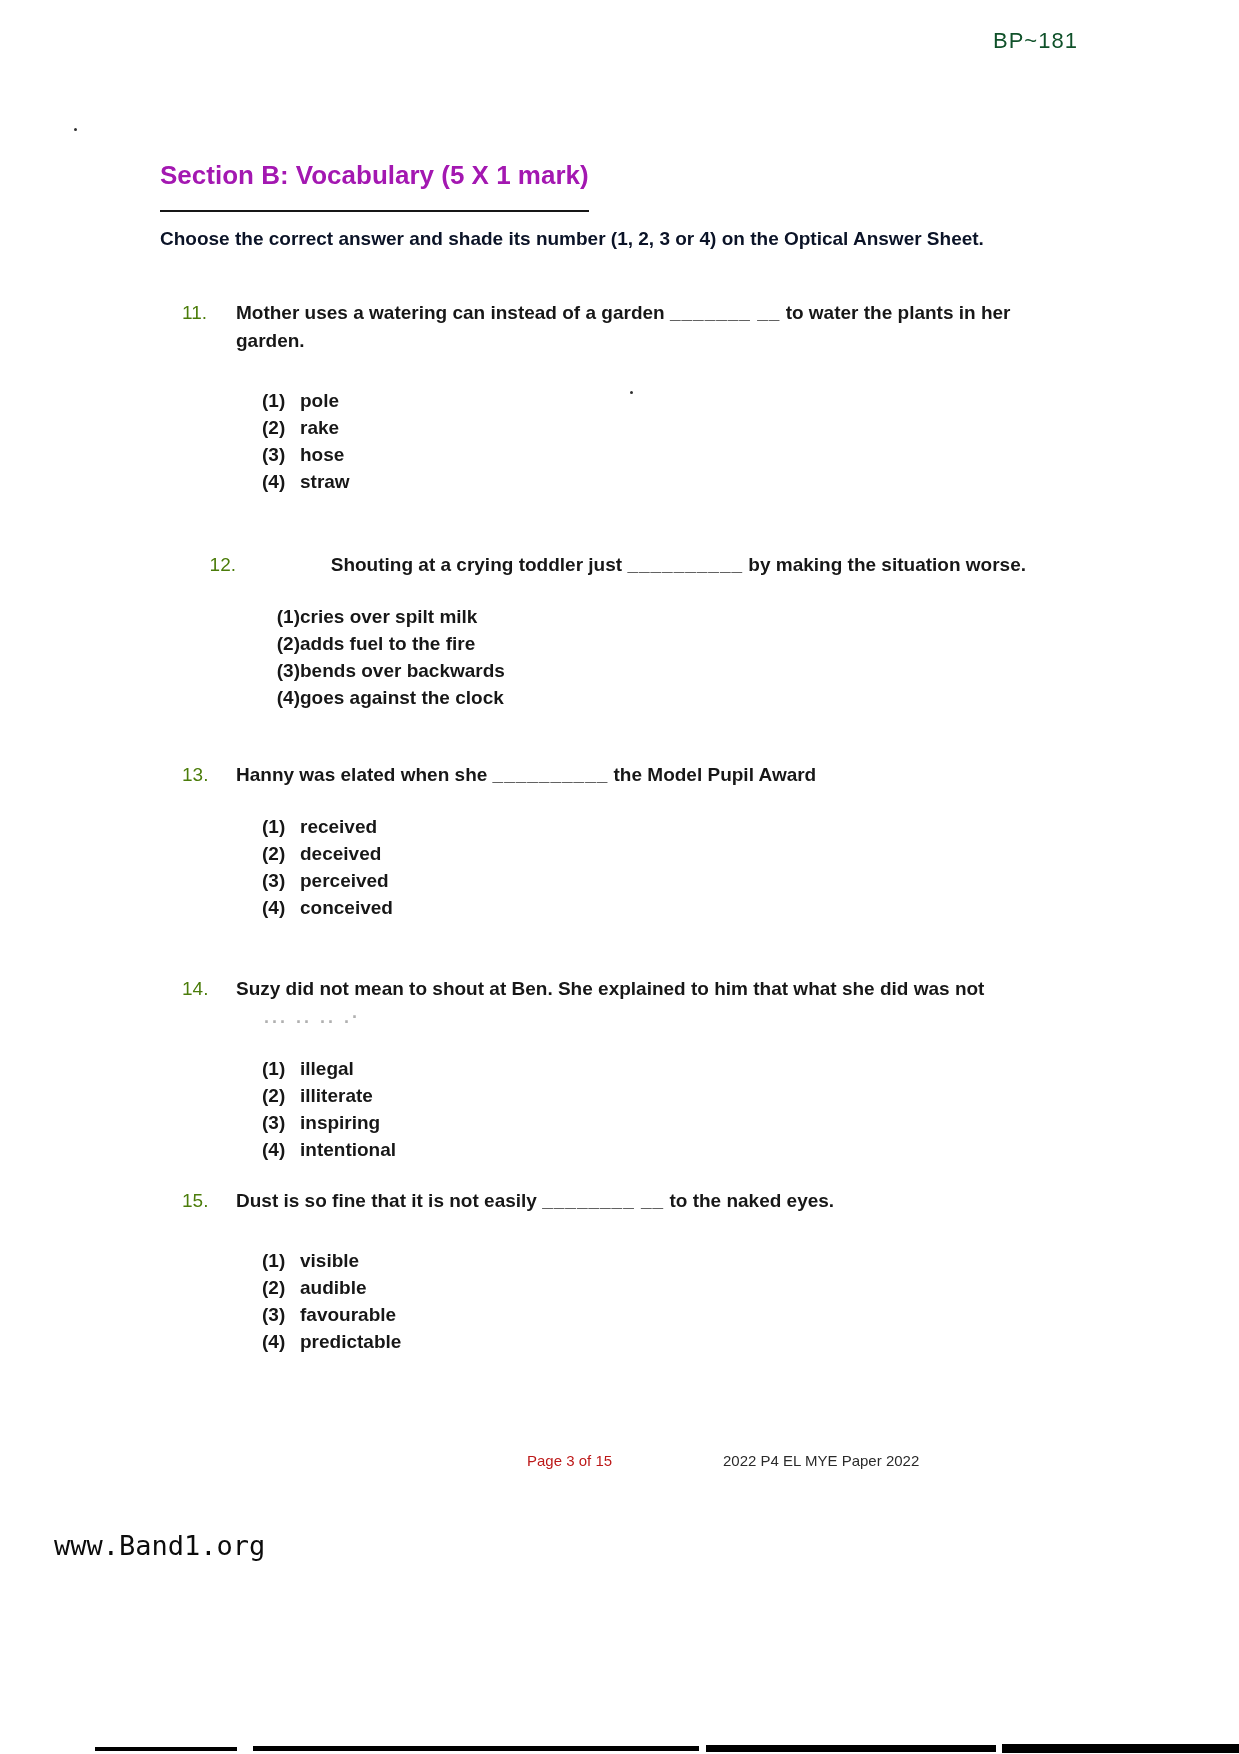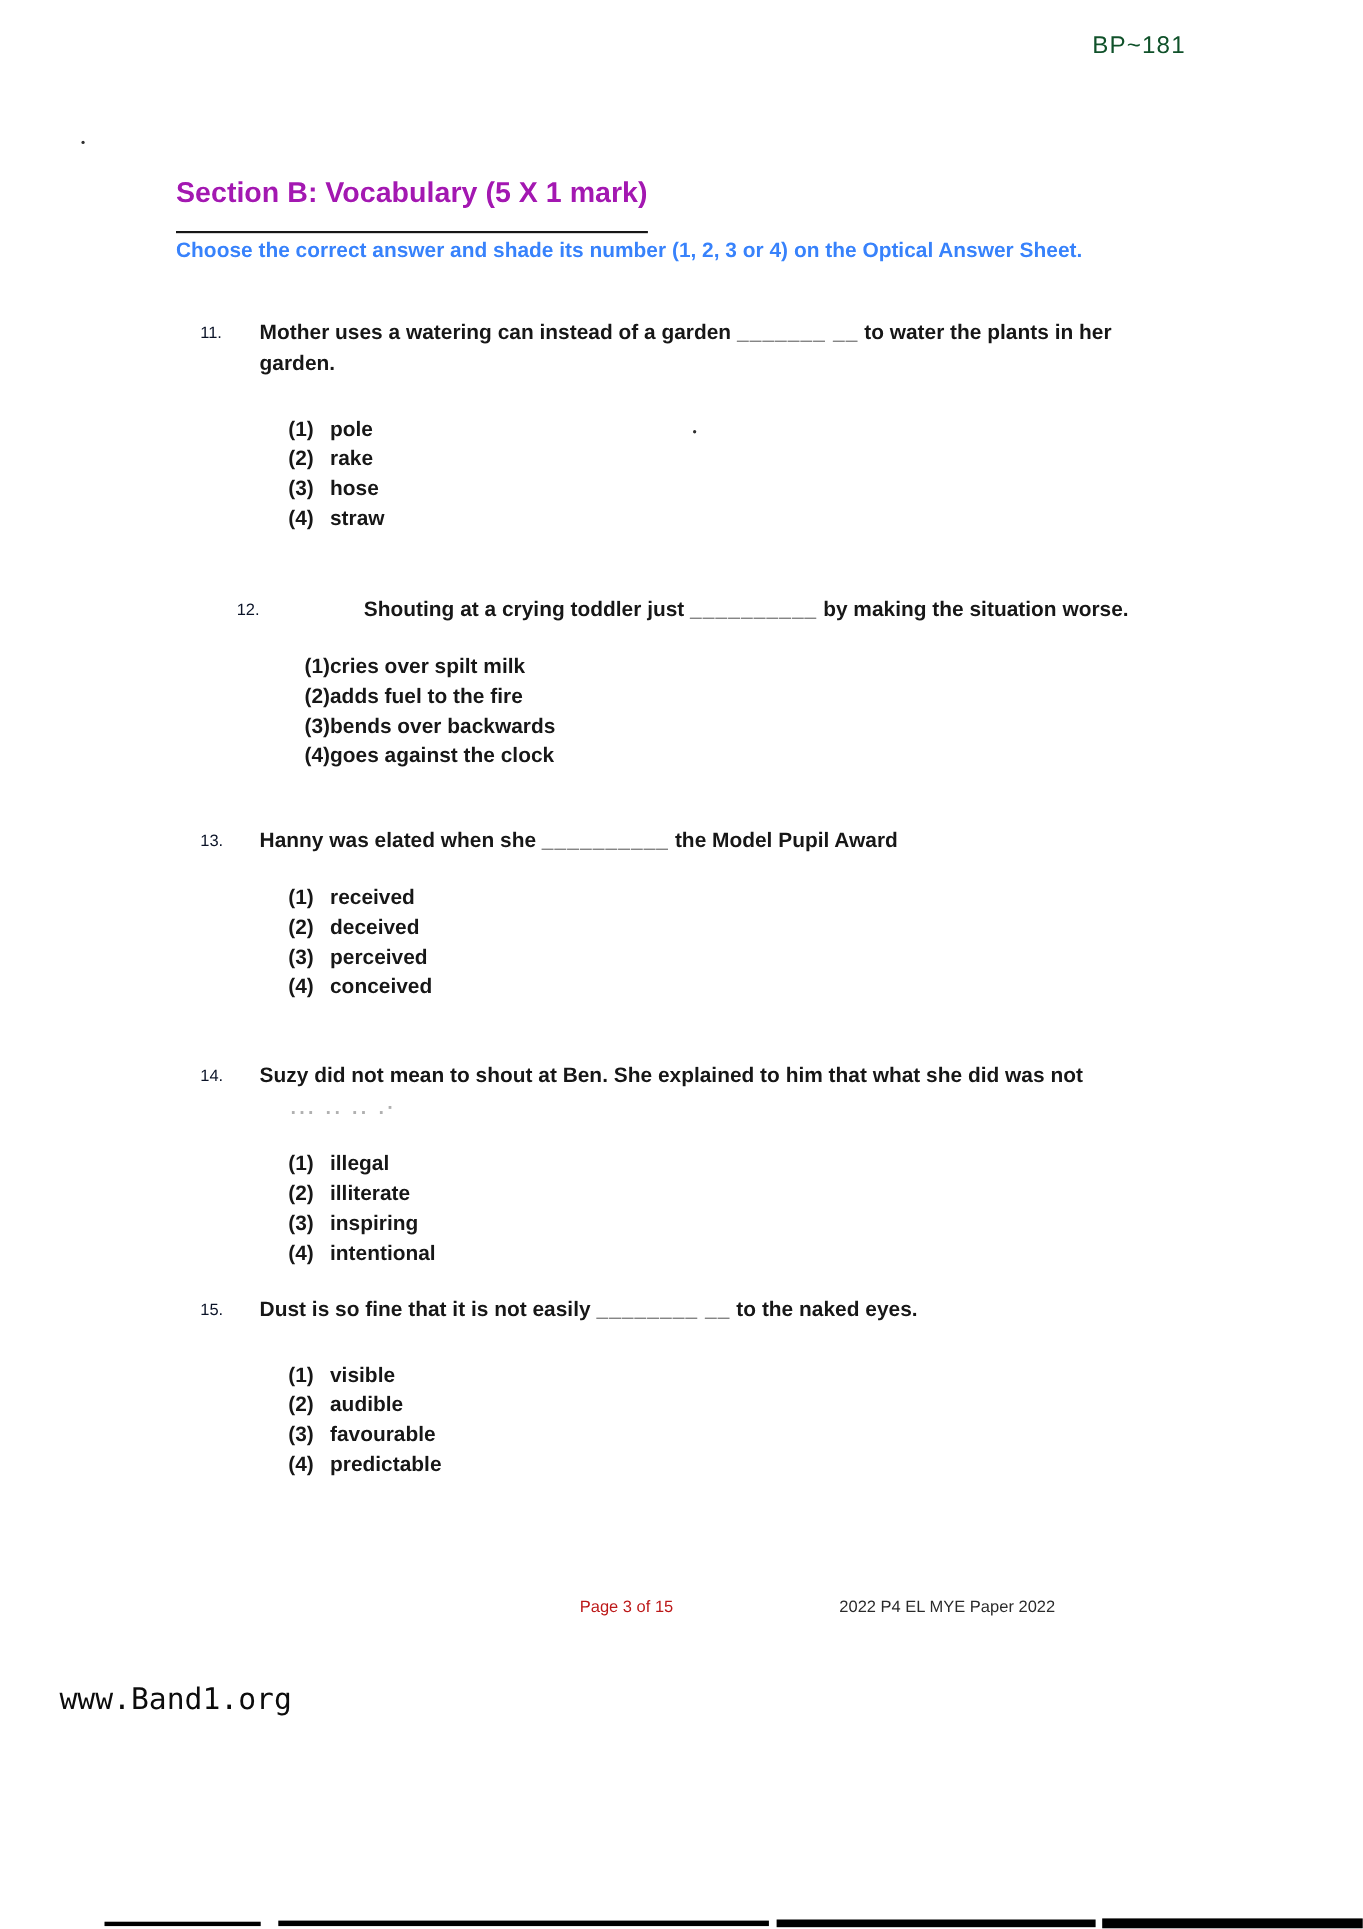--- a/index.html
+++ b/index.html
@@ -19,26 +19,26 @@
   .content{
     position:absolute;left:160px;top:160px;width:860px;
   }
   .sec-heading{
     font-size:26px;font-weight:bold;color:#a21caf;
     display:inline-block;
     border-bottom:2px solid #1a1a1a;
     padding-bottom:19px;
   }
   .sec-instr{
-    width:845px;
-    font-size:19px;font-weight:bold;color:#3b82f6;
+    margin-top:10px;width:845px;
+    font-size:19px;font-weight:bold;color:#0f172a;
     line-height:33px;
   }
   .q{display:flex;}
-  .q-num{width:54px;flex:0 0 54px;padding-left:22px;font-size:15px;line-height:28px;color:#0f172a;}
+  .q-num{width:54px;flex:0 0 54px;padding-left:22px;font-size:19px;line-height:28px;color:#4d7c0f;}
   .q-body{flex:1;font-weight:bold;}
   .q-stem{font-size:19px;line-height:28px;color:#1b1b1b;width:790px;}
   .blank{letter-spacing:1px;color:#222;}
   .faded-line{
     font-size:18px;line-height:28px;color:#9a9a9a;opacity:0.8;
     letter-spacing:3px;padding-left:28px;
   }
   .opts{margin-top:32px;}
   .opts.tight{margin-top:24px;}
   .opt{display:flex;margin-left:26px;font-size:19px;line-height:27px;}
@@ -47,21 +47,21 @@
   .mt-q11{margin-top:44px;}
   .mt-q12{margin-top:56px;text-align:right;}
   .mt-q13{margin-top:50px;}
   .mt-q14{margin-top:54px;}
   .mt-q15{margin-top:24px;}
   .footer-page{
     position:absolute;left:527px;top:1452px;
     font-size:15px;color:#b91c1c;
   }
   .footer-paper{
-    position:absolute;left:763px;top:1452px;
+    position:absolute;left:723px;top:1452px;
     font-size:15px;color:#2d2d2d;
   }
   .watermark{
     position:absolute;left:54px;top:1530px;
     font-family:"DejaVu Sans Mono","Liberation Mono",monospace;
     font-size:27px;color:#101010;
   }
   .speck{position:absolute;background:#333;border-radius:50%;}
   .speck1{left:74px;top:128px;width:3px;height:3px;}
   .speck2{left:630px;top:391px;width:3px;height:3px;}

